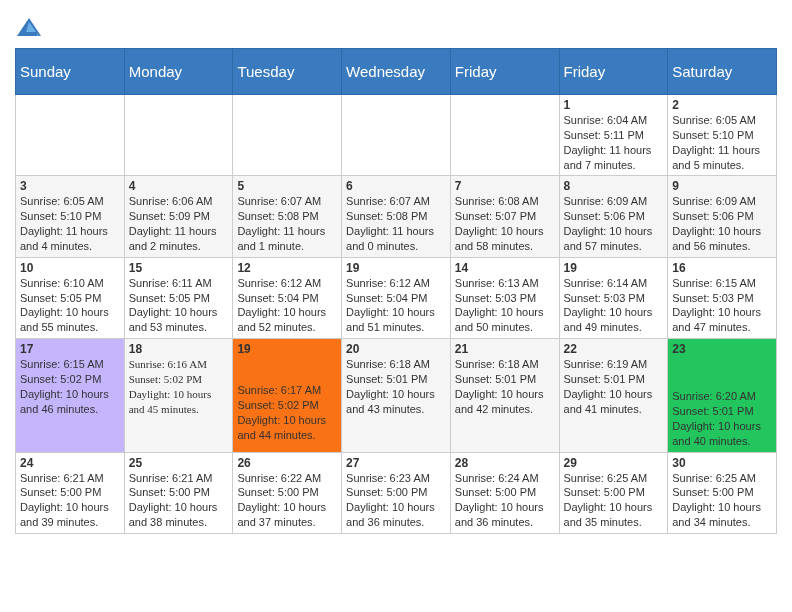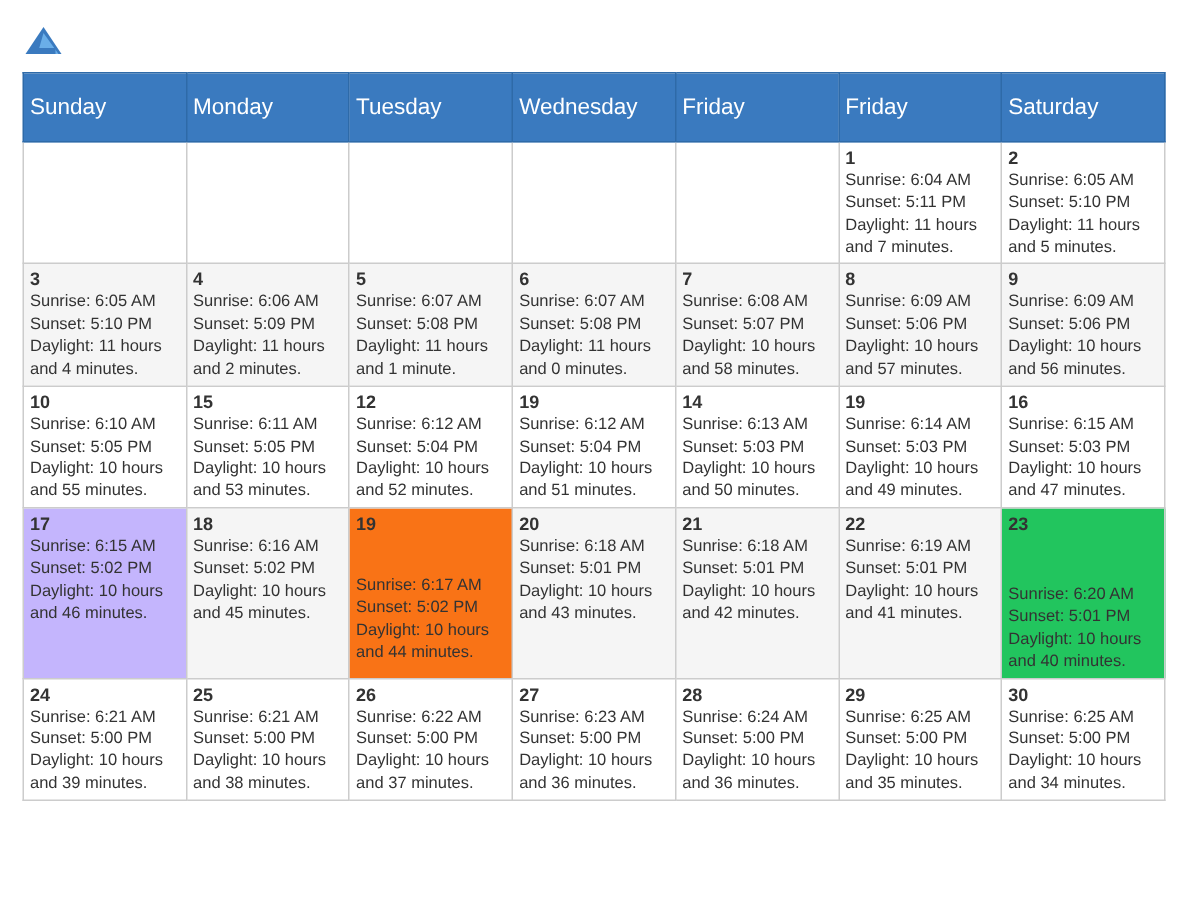--- a/index.html
+++ b/index.html
@@ -263,21 +263,21 @@
         <tr>
           <td style="background: #c4b5fd;">
             <span class="day-num">17</span>
             <div class="day-info" style="white-space: pre-line;">Sunrise: 6:15 AM
 Sunset: 5:02 PM
 Daylight: 10 hours
 and 46 minutes.</div>
           </td>
           <td style="background: rgb(245, 245, 245);">
             <span class="day-num">18</span>
-            <div class="day-info" style="white-space: pre-line;">Sunrise: 6:16 AM
+            <div class="day-info" style="white-space: pre-line; font-family: Liberation Serif, serif;">Sunrise: 6:16 AM
 Sunset: 5:02 PM
 Daylight: 10 hours
 and 45 minutes.</div>
           </td>
           <td style="background: #f97316;">
             <span class="day-num">19</span>
             <div class="day-info" style="white-space: pre-line; margin-top: 27px;">Sunrise: 6:17 AM
 Sunset: 5:02 PM
 Daylight: 10 hours
 and 44 minutes.</div>

